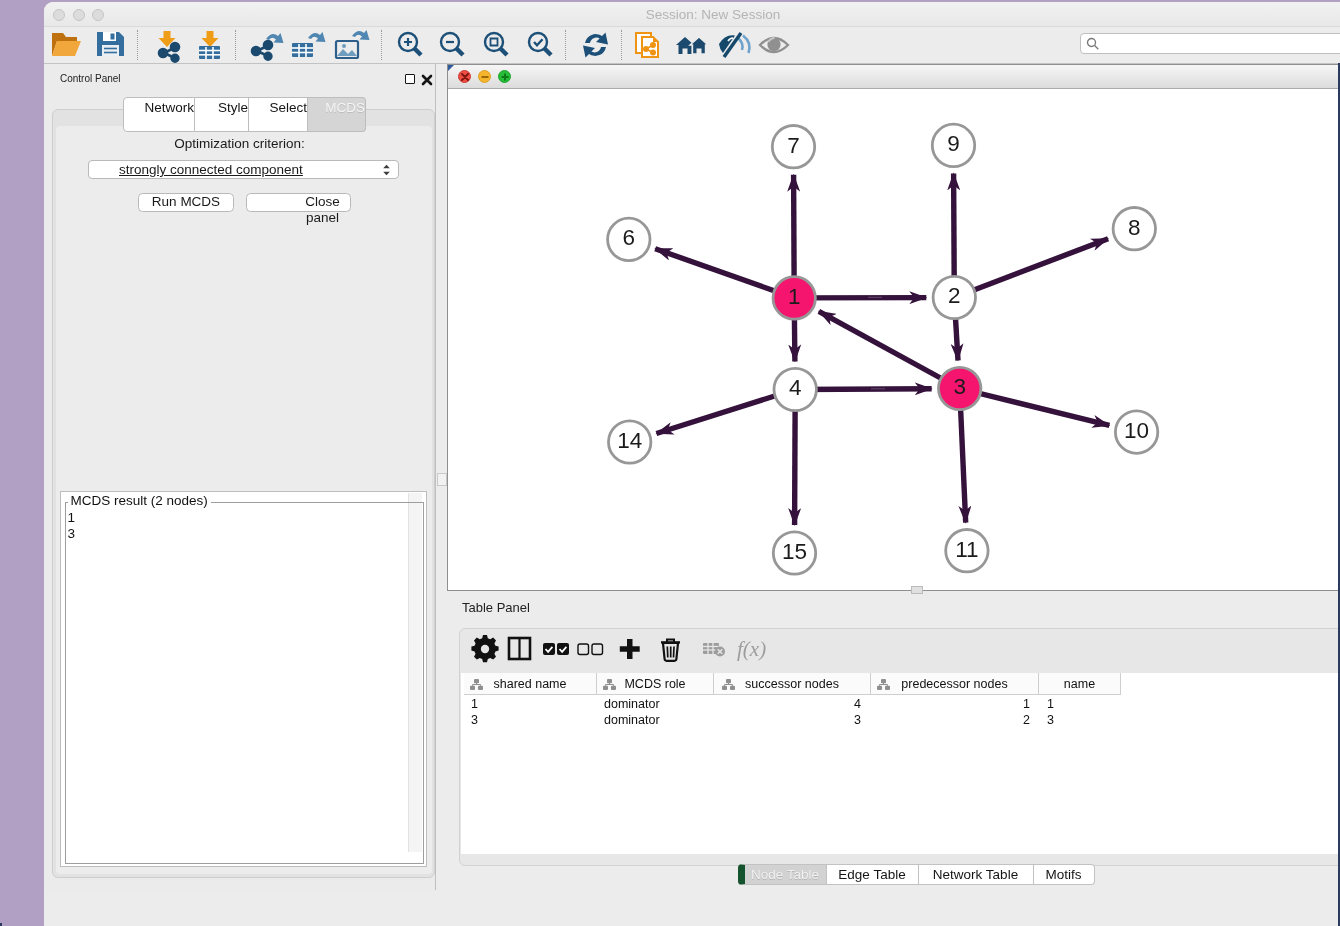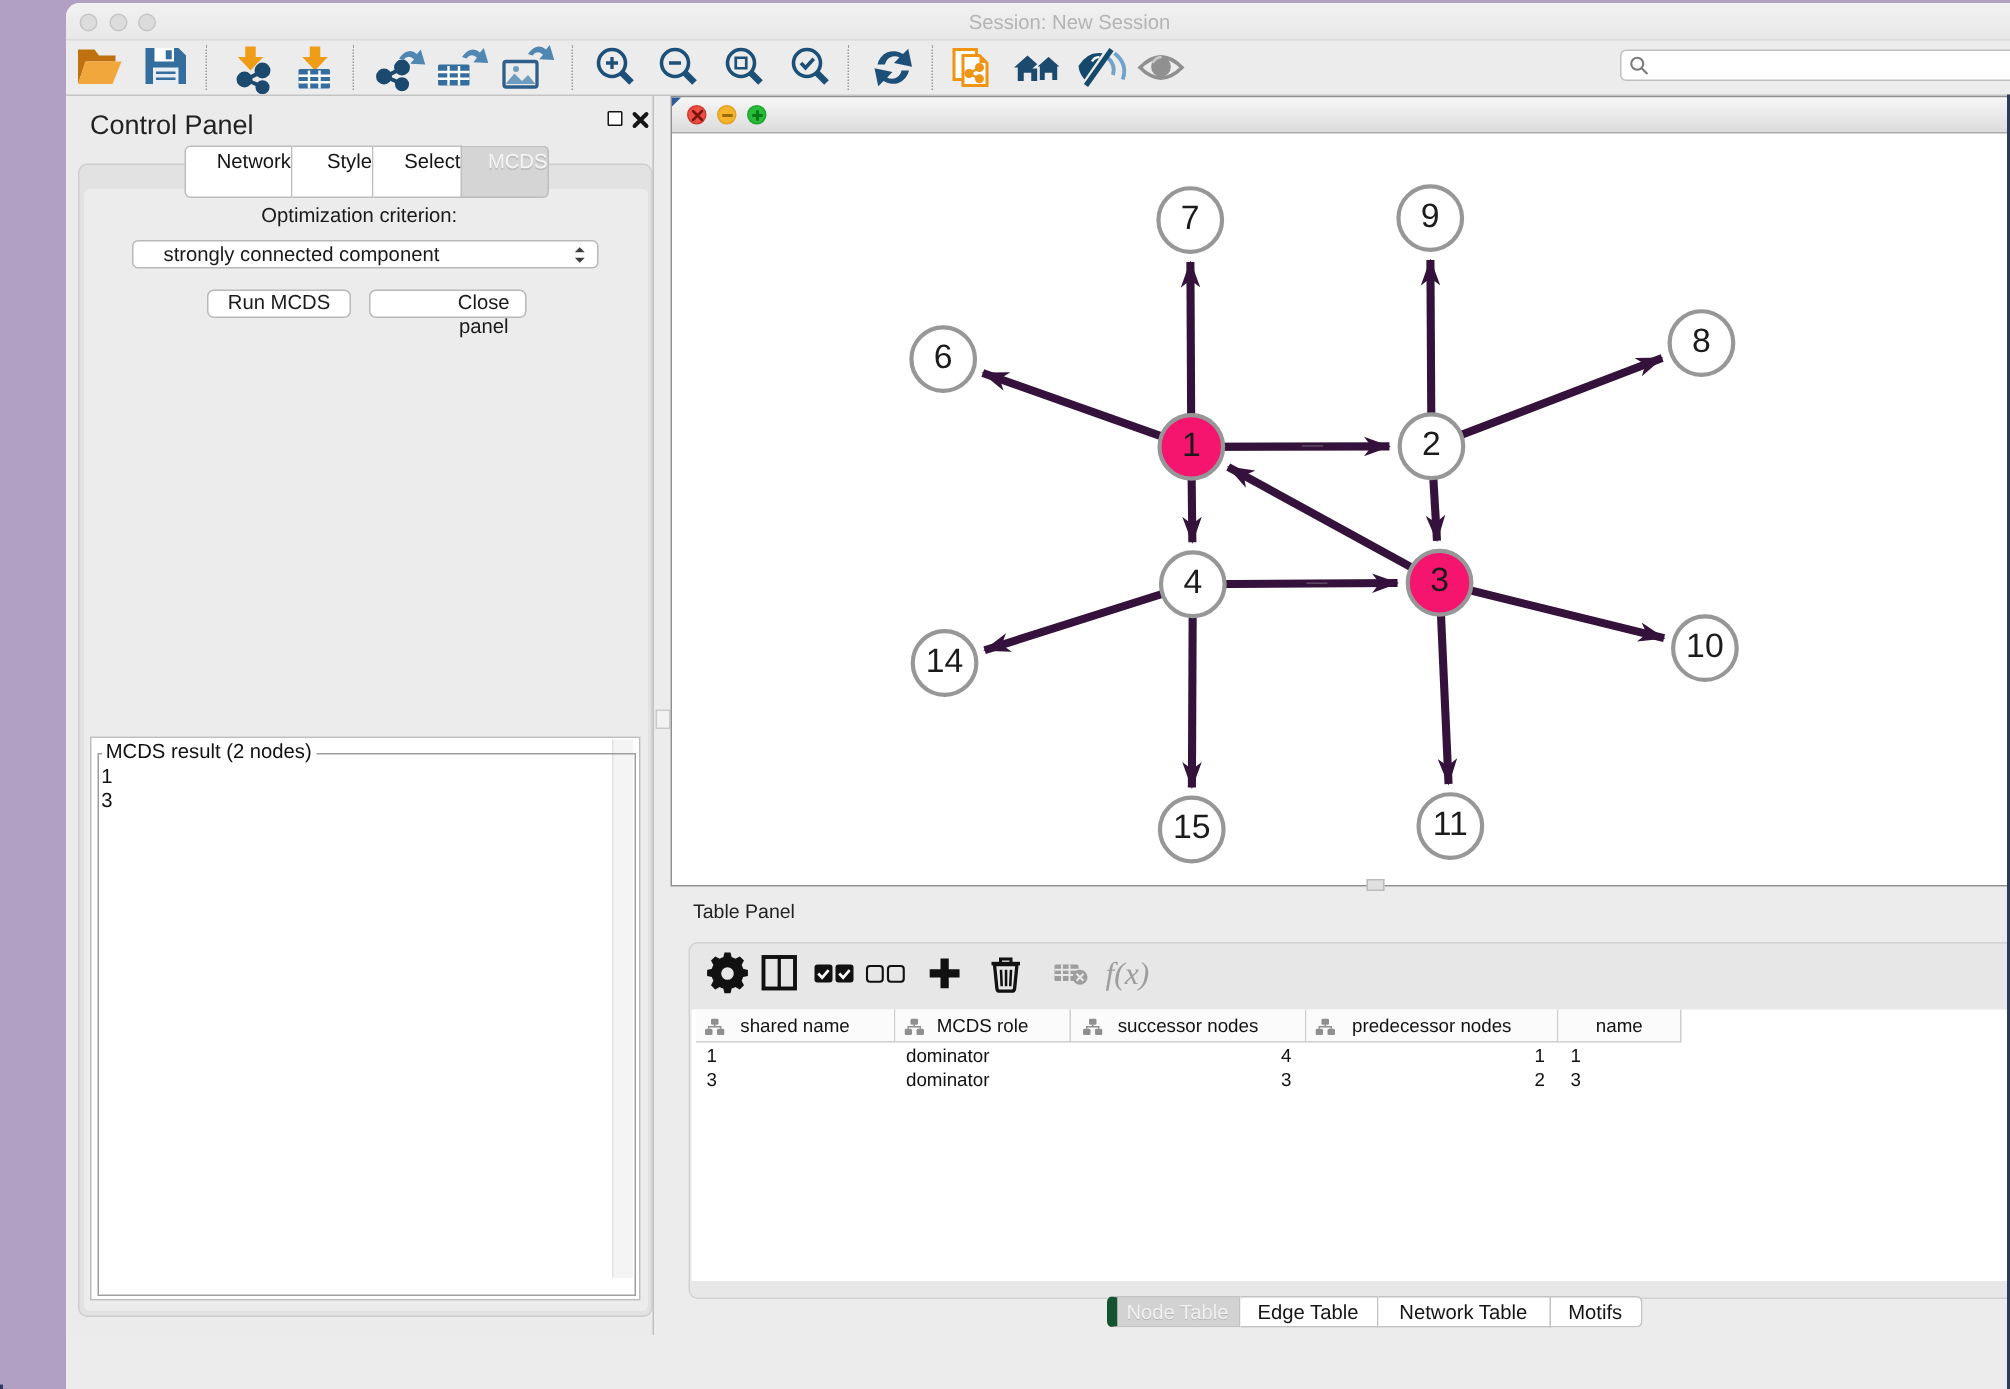--- a/index.html
+++ b/index.html
@@ -14,31 +14,31 @@
  background:linear-gradient(#f1f1f1,#e7e7e7);}
 .tl{position:absolute;top:7px;width:12px;height:12px;border-radius:50%;background:#dcdcdc;border:1px solid #c5c5c5;box-sizing:border-box;}
 #title{left:0;top:5px;width:1338px;text-align:center;font-size:13.5px;color:#b4b4b4;}
 
 #toolbar{left:0;top:24px;width:1338px;height:36px;background:#ececec;border-top:1px solid #dadada;}
 .tdiv{position:absolute;top:3px;height:30px;width:0;border-left:1px dotted #9a9a9a;}
 #searchbox{left:1036px;top:6px;width:291px;height:19px;background:#fff;border:1px solid #c0c0c0;border-radius:4px;}
 #mainline{left:0;top:61px;width:1338px;height:0;border-top:1px solid #c3c3c3;}
 
 #cpanel{left:0;top:62px;width:391px;height:826px;background:#ebebeb;border-right:1px solid #c0c0c0;}
-#cp-title{left:16px;top:9px;font-size:18px;color:#222;}
+#cp-title{left:16px;top:9px;font-size:10px;color:#222;}
 .floaticon{position:absolute;width:8px;height:8px;border:1.5px solid #151515;background:#fff;box-sizing:content-box;border-radius:1px;}
 
 .tab{position:absolute;box-sizing:border-box;background:#fff;border:1px solid #bdbdbd;border-left:none;
  font-size:13.5px;font-weight:400;color:#151515;text-align:right;height:35px;line-height:19px;top:33px;}
 .tabsel{background:#d5d5d5;color:#f5f5f5;text-shadow:0 1px 0 #bdbdbd;}
 #cp-box{left:8px;top:45px;width:383px;height:769px;background:#e2e2e2;border:1px solid #cecece;border-radius:6px;box-sizing:border-box;}
 #cp-inner{left:12px;top:62px;width:376px;height:748px;background:#ececec;border-radius:4px;}
 #optlabel{left:0;top:72px;width:391px;text-align:center;font-size:13.5px;color:#1a1a1a;}
 #combo{left:44px;top:96px;width:311px;height:19px;background:#fff;border:1px solid #b9b9b9;border-radius:4px;box-sizing:border-box;
- font-size:13.5px;color:#1a1a1a;line-height:17px;padding-left:20px;}
+ font-size:13.5px;color:#1a1a1a;line-height:17px;padding-left:30px;text-decoration:underline;}
 .btn{position:absolute;top:128.5px;height:19px;background:#fff;border:1px solid #b9b9b9;border-radius:4.5px;box-sizing:border-box;
  font-size:13.5px;color:#1a1a1a;text-align:center;line-height:16px;}
 
 #mcdsbox{left:16px;top:427px;width:367px;height:376px;background:#fff;border:1px solid #bdbdbd;box-sizing:border-box;}
 #mcdsborder{left:3.5px;top:9.5px;width:359px;height:362px;border:1px solid #9e9e9e;box-sizing:border-box;}
 #mcdslegend{left:2px;top:-10px;background:#fff;padding:0 3px;font-size:13.5px;color:#111;}
 #mcdsscroll{left:347px;top:1px;width:13px;height:359px;background:#f4f4f4;border-left:1px solid #e2e2e2;}
 #mcdstext{left:2px;top:7px;font-size:13.5px;color:#111;line-height:16px;}
 
 #netframe{left:403px;top:62px;width:935px;height:527px;border:1px solid #8f8f8f;box-sizing:border-box;background:#fff;}

